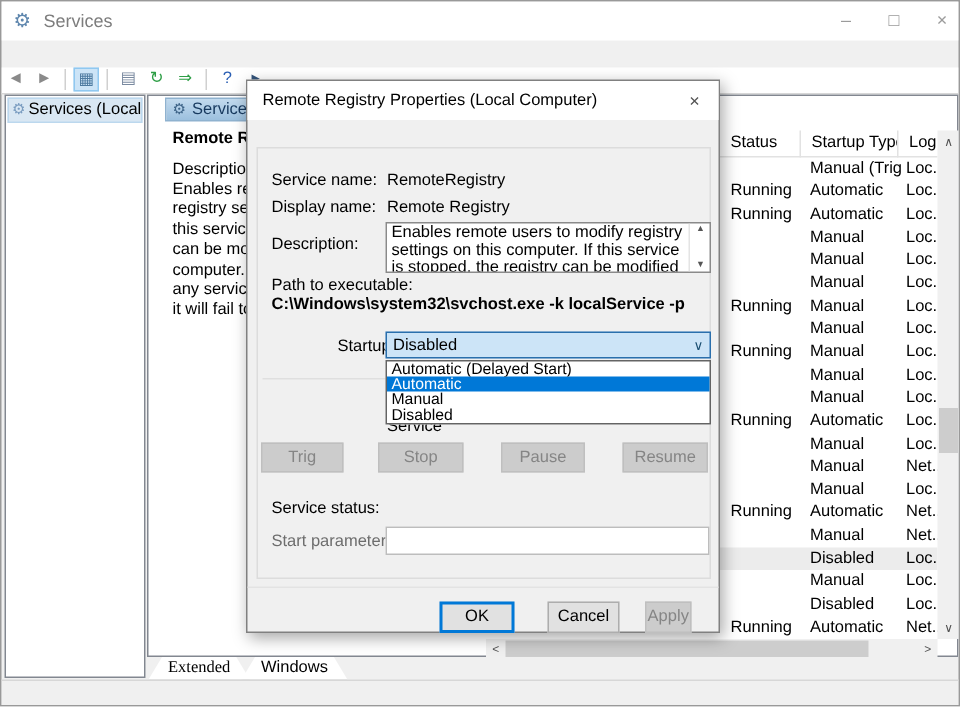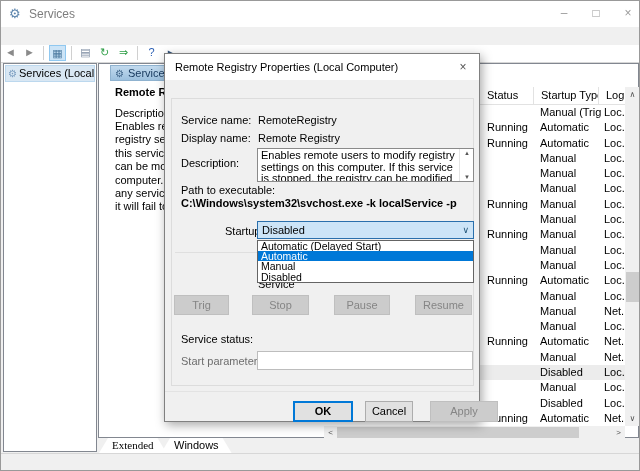--- a/index.html
+++ b/index.html
@@ -102,23 +102,23 @@
   .dd-item.hl { background:#0078d7; color:#fff; }
   .d-sep { position:absolute; left:10px; top:198px; width:296px; height:1px; background:#dfdfdf; }
   .sbtn { position:absolute; top:241px; height:20px; background:#cccccc; border:1px solid #bfbfbf;
           color:#858585; text-align:center; line-height:18px; }
   .d-note { position:absolute; left:16px; top:266px; width:293px; line-height:12px; }
   .d-input { position:absolute; left:92px; top:297px; width:216px; height:19px; background:#fff;
              border:1px solid #bdbdbd; font-family:inherit; font-size:11px; padding:0 3px; }
   .d-footer { position:absolute; left:0; top:337px; width:100%; height:32px; border-top:1px solid #e3e3e3; }
   .fbtn { position:absolute; top:9px; height:21px; text-align:center; line-height:19px; background:#e1e1e1;
           border:1px solid #adadad; }
-  .fbtn.ok { left:128px; width:60px; border:2px solid #0078d7; line-height:17px;font-weight:bold; }
+  .fbtn.ok { left:128px; width:50px; border:2px solid #0078d7; line-height:17px; }
   .fbtn.cancel { left:200px; width:48px; }
-  .fbtn.apply { left:265px; width:68px; background:#cccccc; border-color:#bfbfbf; color:#858585; }
+  .fbtn.apply { left:265px; width:31px; background:#cccccc; border-color:#bfbfbf; color:#858585; }
   .gray { color:#6d6d6d; }
 </style>
 </head>
 <body>
 
 <div id="screen">
 
   <div class="titlebar">
     <span class="app-icon">⚙</span>
     <span class="win-title">Services</span>

